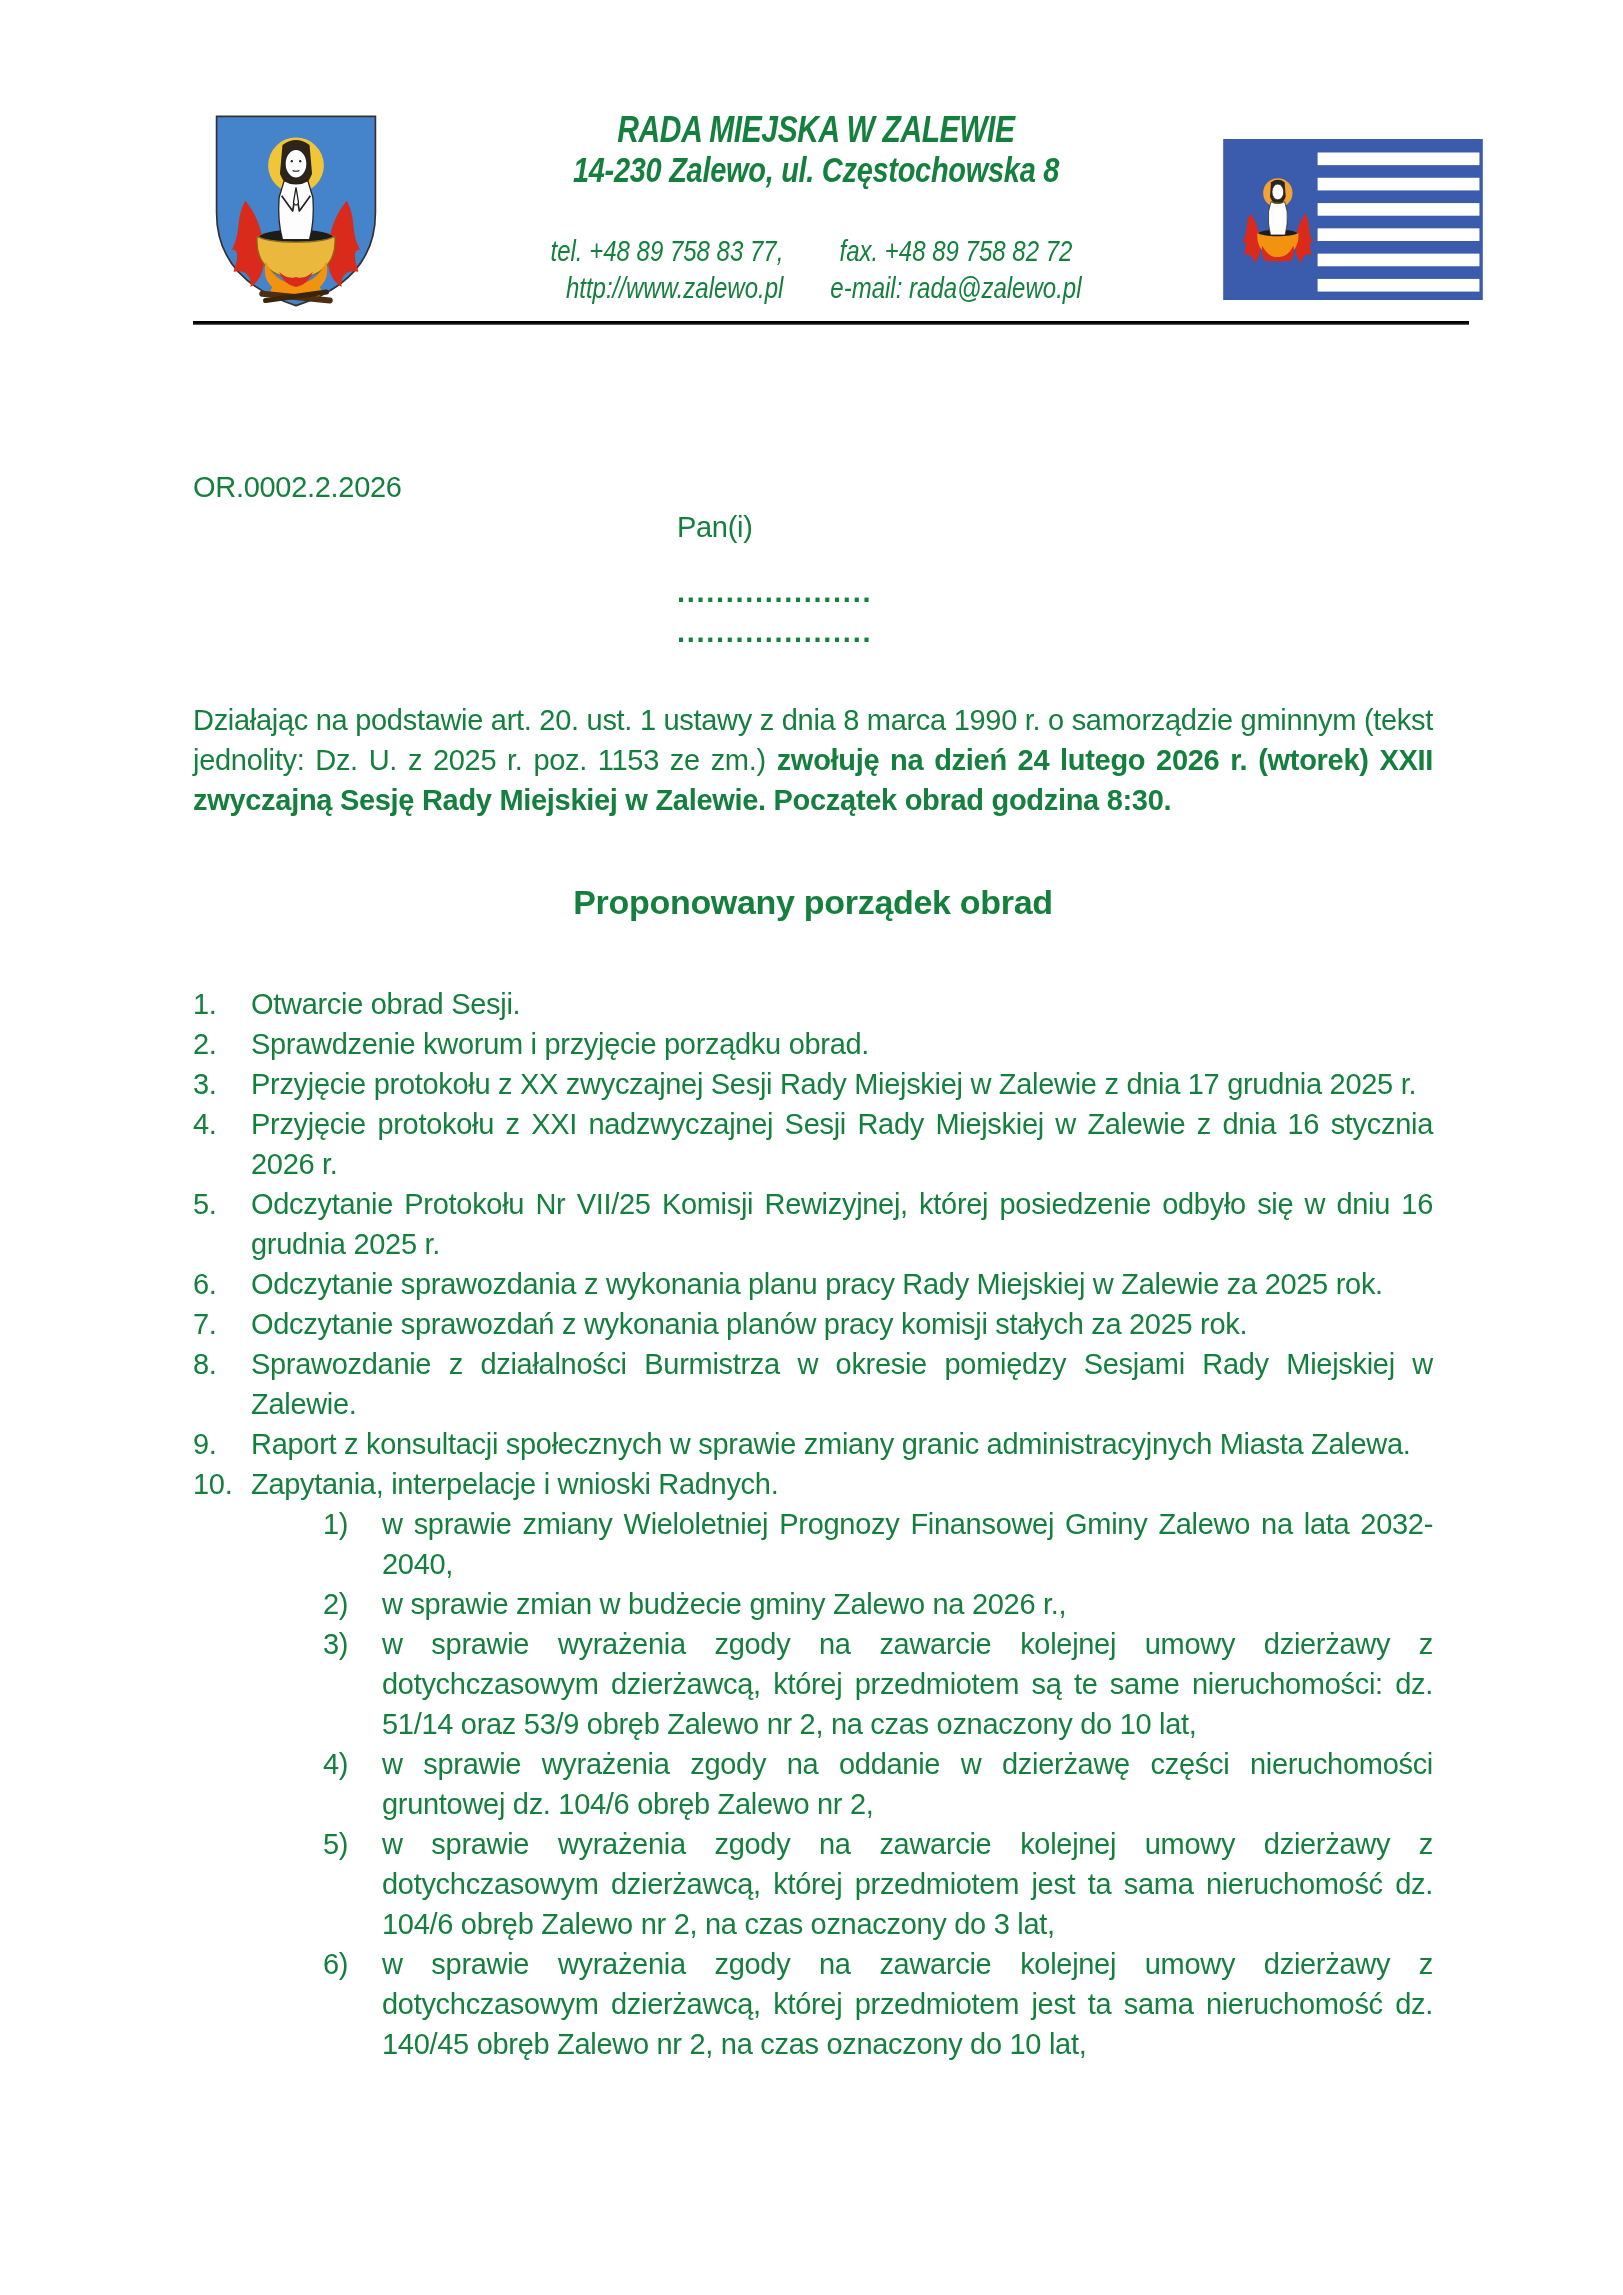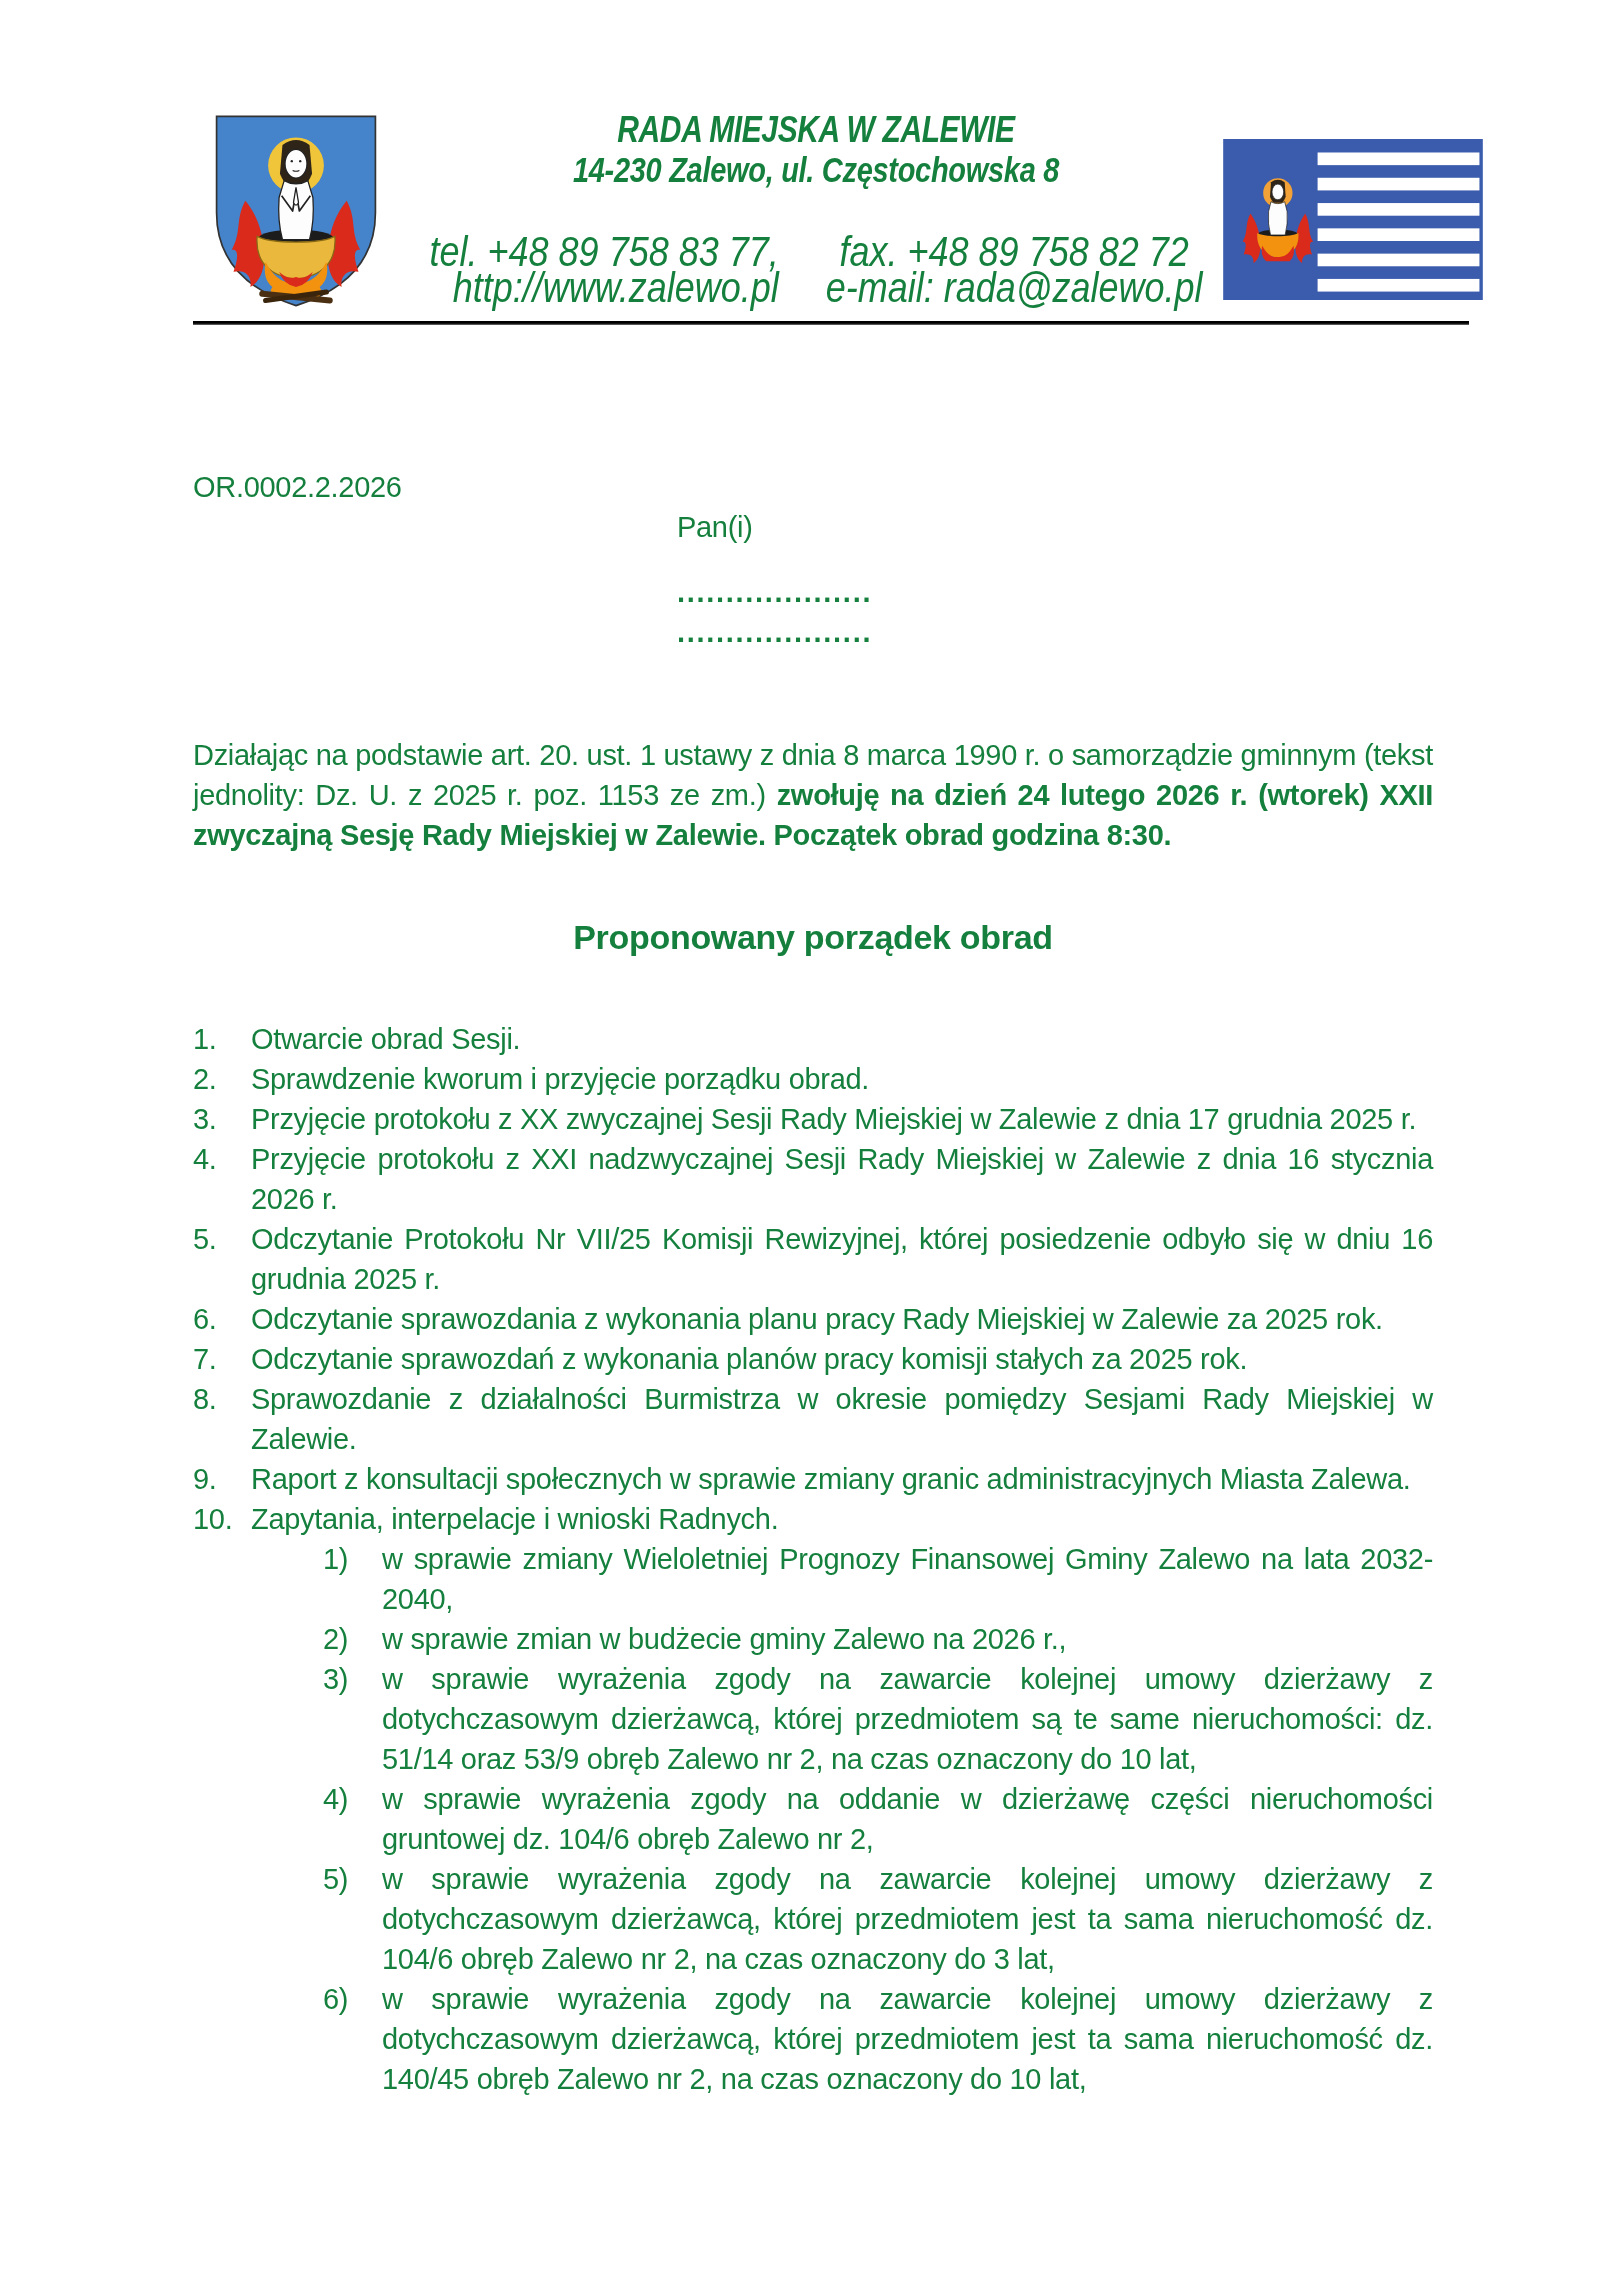--- a/index.html
+++ b/index.html
@@ -10,35 +10,35 @@
   }
   
   .coa { position:absolute; left:213px; top:113px; width:166px; height:196px; }
   .flag { position:absolute; left:1223px; top:139px; width:260px; height:161px; }
   .headtext { position:absolute; left:389px; top:107px; width:854px; text-align:center; }
   .org  { font-weight:bold; font-style:italic; font-size:30px; line-height:44px;
           letter-spacing:-0.4px; transform:scaleY(1.25); }
   .addr { font-weight:bold; font-style:italic; font-size:29px; line-height:39px;
           letter-spacing:-0.3px; transform:scaleY(1.2); }
   .contacts { margin-top:42px; display:flex; justify-content:center; gap:47px;
-              font-style:italic; font-size:36px; line-height:37px; }
+              font-style:italic; font-size:24px; line-height:37px; }
   .ccol.cl { text-align:right; }
   .ccol.cr { text-align:center; }
   .hline { transform:scaleY(1.2); }
   .rule { position:absolute; left:193px; top:321px; width:1276px; height:4.2px;
           background:linear-gradient(to bottom,#000 55%,#777); }
   
   .content { position:absolute; left:193px; top:353px; width:1240px;
              font-size:29px; line-height:40px; letter-spacing:-0.3px; }
   .dateline { text-align:right; }
   .refline  { margin-top:114px; }
   .addressee { margin-left:484px; }
   .dots-wrap .dots-line:first-of-type { margin-top:24.5px; }
   .dots-line { letter-spacing:1.7px; font-weight:bold; }
-  .intro { margin-top:83px; text-align:justify; }
+  .intro { margin-top:48px; text-align:justify; }
   .intro .b { font-weight:bold; }
   .agenda-title { margin-top:62px; text-align:center; font-weight:bold; font-size:34px; }
   .agenda { margin-top:62px; }
   .agenda.resolutions { margin-top:0; margin-left:130px; }
   .item { display:flex; }
   .item .num { flex:0 0 58px; white-space:nowrap; }
   .agenda.resolutions .item .num { flex:0 0 59px; }
   .item .txt { flex:1; text-align:justify; }
 </style>
 </head>

